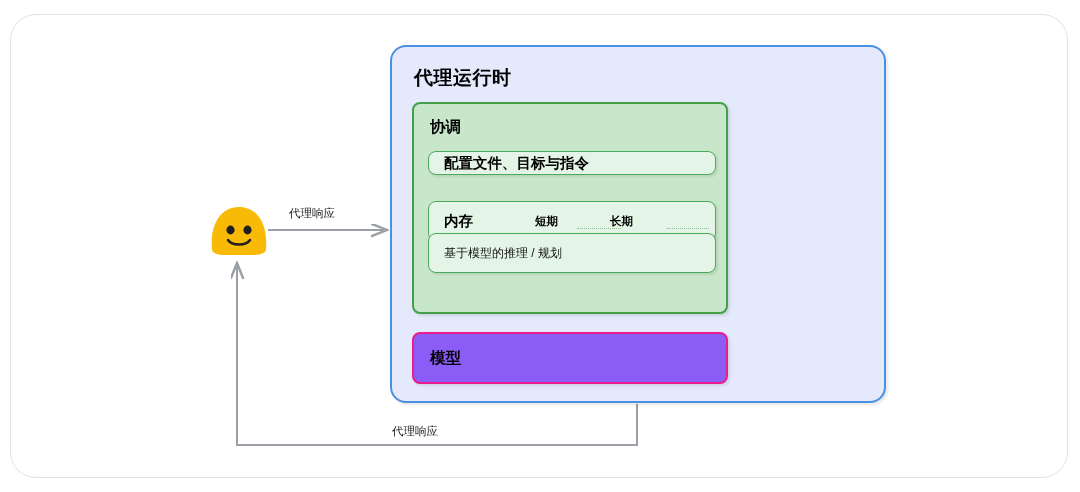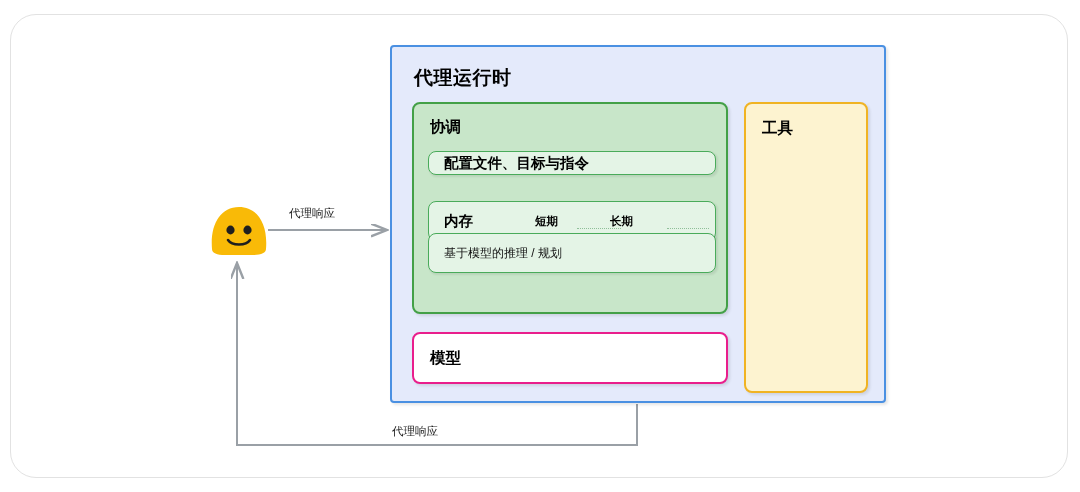--- a/index.html
+++ b/index.html
@@ -22,21 +22,21 @@
   .arrow-label{
     position:absolute;font-size:11.5px;color:#1b1b1b;white-space:nowrap;
     font-family:"Liberation Sans","DejaVu Sans",sans-serif;
   }
   .lbl-query{left:289px;top:206px;}
   .lbl-response{left:392px;top:424px;}
 
   
   .runtime-box{
     position:absolute;left:390px;top:45px;width:496px;height:358px;
-    background:#e4eafb;border:2px solid #4a90e2;border-radius:4px;box-sizing:border-box;
+    background:#e4eafb;border:2px solid #4a90e2;border-radius:16px;box-sizing:border-box;
     box-shadow:2px 2px 3px rgba(0,0,0,0.10);
   }
   .runtime-title{
     position:absolute;left:22px;top:18px;font-size:19px;font-weight:bold;color:#000;
     letter-spacing:0.5px;
   }
 
   
   .coord-box{
     position:absolute;left:20px;top:55px;width:316px;height:212px;
@@ -83,21 +83,21 @@
     background:#fdf3d0;border:2px solid #f0b323;border-radius:8px;box-sizing:border-box;
     box-shadow:2px 2px 3px rgba(0,0,0,0.10);
   }
   .tools-title{
     position:absolute;left:16px;top:14px;font-size:15.5px;font-weight:bold;color:#000;
   }
 
   
   .model-box{
     position:absolute;left:20px;top:285px;width:316px;height:52px;
-    background:#ffffff;border:2px solid #e91e8c;border-radius:8px;box-sizing:border-box;
+    background:#8b5cf6;border:2px solid #e91e8c;border-radius:8px;box-sizing:border-box;
     box-shadow:2px 2px 3px rgba(0,0,0,0.10);
   }
   .model-title{
     position:absolute;left:16px;top:50%;transform:translateY(-50%);
     font-size:15.5px;font-weight:bold;color:#000;
   }
 </style>
 </head>
 <body>
 
@@ -145,22 +145,19 @@
         <span class="mem-dots dots-a"></span>
         <span class="mem-chip mem-long">长期</span>
         <span class="mem-dots dots-b"></span>
       </div>
 
       <div class="inner-card card-reason">
         <span class="card-title-plain">基于模型的推理 / 规划</span>
       </div>
     </div>
 
-    <div class="tools-box">
-      <div class="tools-title">工具</div>
-    </div>
 
     <div class="model-box">
       <div class="model-title">模型</div>
     </div>
   </div>
 
 </div>
 
 </body></html>

